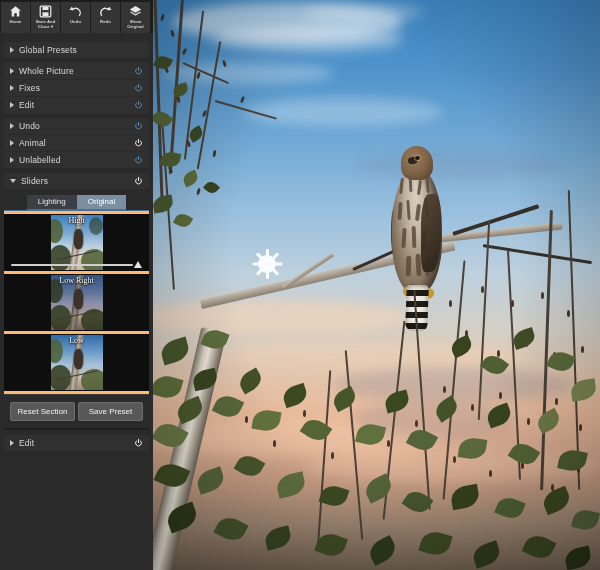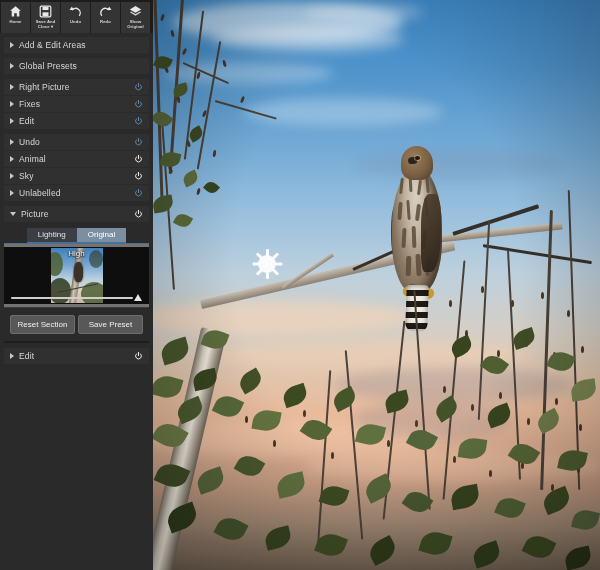--- a/index.html
+++ b/index.html
@@ -115,22 +115,23 @@
     border-bottom: 2px solid #4a6f96;
   }
   .tab.active { background: #7b8fa3; color: #ffffff; }
   .tabs::after {
     content: ""; position: absolute;
     left: 0; right: 0; bottom: 0;
     height: 1.5px; background: #4a6f96;
   }
 
   .preset-list {
-    background: #737373;
+    background: #fdba74;
     padding: 3px 0 3px 0;
+    font-family: Liberation Serif, serif;
   }
   .preset-item {
     position: relative;
     height: 57px;
     display: flex; align-items: center; justify-content: center;
     cursor: pointer;
     margin-bottom: 3px;
     background: #0e0e0e;
   }
   .preset-item:last-child { margin-bottom: 0; }
@@ -466,33 +467,29 @@
               <path fill="#e8e8e8" opacity=".85" d="M8 11.1 2.6 8 1 9l7 4.1L15 9l-1.6-1z"></path>
             </svg>
         </span>
         <span class="tlabel">Show</span>
         <span class="tlabel">Original</span>
       </button>
     </div>
 
     <div style="padding-top:4px">
 
-      <div class="sec">
-        <span class="tri"></span>
-        <span class="sec-label">Add &amp; Edit Areas</span>
-      </div>
 
       <div class="sec gap">
         <span class="tri"></span>
         <span class="sec-label">Global Presets</span>
       </div>
 
       <div class="sec gap">
         <span class="tri"></span>
-        <span class="sec-label">Right Picture</span>
+        <span class="sec-label">Whole Picture</span>
         <span class="pw">
           <svg viewBox="0 0 16 16" width="9" height="9">
               <path fill="none" stroke="#5e86ad" stroke-width="1.7" stroke-linecap="round" d="M4.3 4.3a5.2 5.2 0 1 0 7.4 0"></path>
               <path stroke="#5e86ad" stroke-width="1.7" stroke-linecap="round" d="M8 1.4v6"></path>
             </svg>
         </span>
       </div>
 
       <div class="sec">
         <span class="tri"></span>
@@ -531,45 +528,35 @@
         <span class="tri"></span>
         <span class="sec-label">Animal</span>
         <span class="pw">
           <svg viewBox="0 0 16 16" width="9" height="9">
               <path fill="none" stroke="#f0f0f0" stroke-width="1.7" stroke-linecap="round" d="M4.3 4.3a5.2 5.2 0 1 0 7.4 0"></path>
               <path stroke="#f0f0f0" stroke-width="1.7" stroke-linecap="round" d="M8 1.4v6"></path>
             </svg>
         </span>
       </div>
 
-      <div class="sec">
-        <span class="tri"></span>
-        <span class="sec-label">Sky</span>
-        <span class="pw">
-          <svg viewBox="0 0 16 16" width="9" height="9">
-              <path fill="none" stroke="#f0f0f0" stroke-width="1.7" stroke-linecap="round" d="M4.3 4.3a5.2 5.2 0 1 0 7.4 0"></path>
-              <path stroke="#f0f0f0" stroke-width="1.7" stroke-linecap="round" d="M8 1.4v6"></path>
-            </svg>
-        </span>
-      </div>
 
       <div class="sec">
         <span class="tri"></span>
         <span class="sec-label">Unlabelled</span>
         <span class="pw">
           <svg viewBox="0 0 16 16" width="9" height="9">
               <path fill="none" stroke="#5e86ad" stroke-width="1.7" stroke-linecap="round" d="M4.3 4.3a5.2 5.2 0 1 0 7.4 0"></path>
               <path stroke="#5e86ad" stroke-width="1.7" stroke-linecap="round" d="M8 1.4v6"></path>
             </svg>
         </span>
       </div>
 
       <div class="sec open gap">
         <span class="tri"></span>
-        <span class="sec-label">Picture</span>
+        <span class="sec-label">Sliders</span>
         <span class="pw">
           <svg viewBox="0 0 16 16" width="9" height="9">
               <path fill="none" stroke="#f0f0f0" stroke-width="1.7" stroke-linecap="round" d="M4.3 4.3a5.2 5.2 0 1 0 7.4 0"></path>
               <path stroke="#f0f0f0" stroke-width="1.7" stroke-linecap="round" d="M8 1.4v6"></path>
             </svg>
         </span>
       </div>
 
       <div id="lighting-panel">
 
@@ -594,21 +581,49 @@
               </div>
               <div class="thumb-label">High</div>
             </div>
             <div class="slider-row">
               <div class="slider-track"></div>
               <div class="slider-handle"></div>
             </div>
           </div>
 
 
-
+          <div class="preset-item">
+            <div class="thumb">
+              <div class="mini">
+                <div class="sky m-sky-lr"></div>
+                <div class="leafmass dark" style="left:-4px;top:4px;width:16px;height:24px;"></div>
+                <div class="leafmass dark" style="left:-2px;top:30px;width:22px;height:26px;"></div>
+                <div class="leafmass dark" style="left:30px;top:34px;width:26px;height:24px;"></div>
+                <div class="trunk" style="filter:brightness(.68)"></div>
+                <div class="bird"></div>
+                <div class="br" style="left:6px;top:44px;width:42px;transform:rotate(-12deg)"></div>
+              </div>
+              <div class="thumb-label">Low Right</div>
+            </div>
+          </div>
+
+          <div class="preset-item">
+            <div class="thumb">
+              <div class="mini">
+                <div class="sky m-sky-lo"></div>
+                <div class="leafmass" style="left:-4px;top:4px;width:16px;height:24px;"></div>
+                <div class="leafmass dark" style="left:-2px;top:30px;width:22px;height:26px;"></div>
+                <div class="leafmass" style="left:30px;top:34px;width:26px;height:24px;"></div>
+                <div class="trunk" style="filter:brightness(.92)"></div>
+                <div class="bird"></div>
+                <div class="br" style="left:6px;top:44px;width:42px;transform:rotate(-12deg)"></div>
+              </div>
+              <div class="thumb-label">Low</div>
+            </div>
+          </div>
 
         </div>
 
         <div class="btn-row">
           <button class="pbtn">Reset Section</button>
           <button class="pbtn">Save Preset</button>
         </div>
       </div>
 
       <div class="sec gap">

